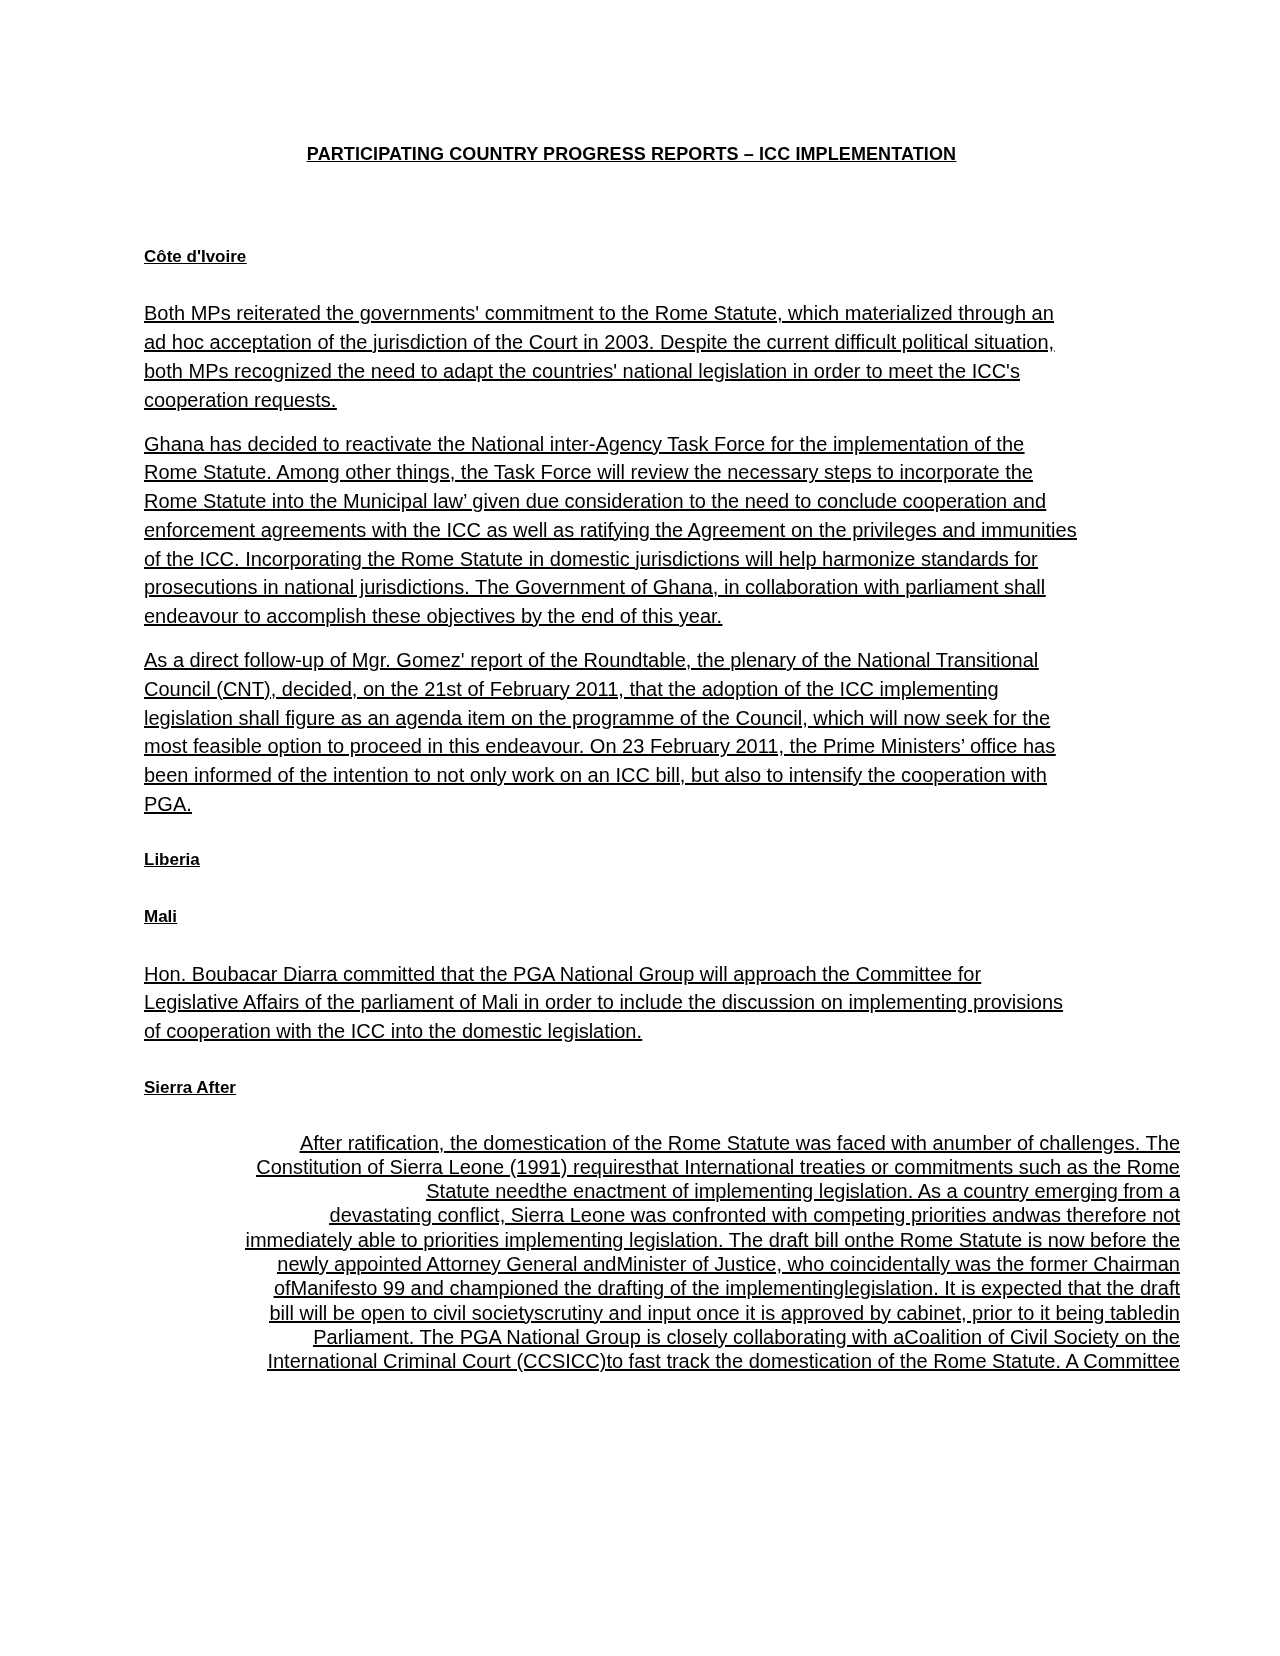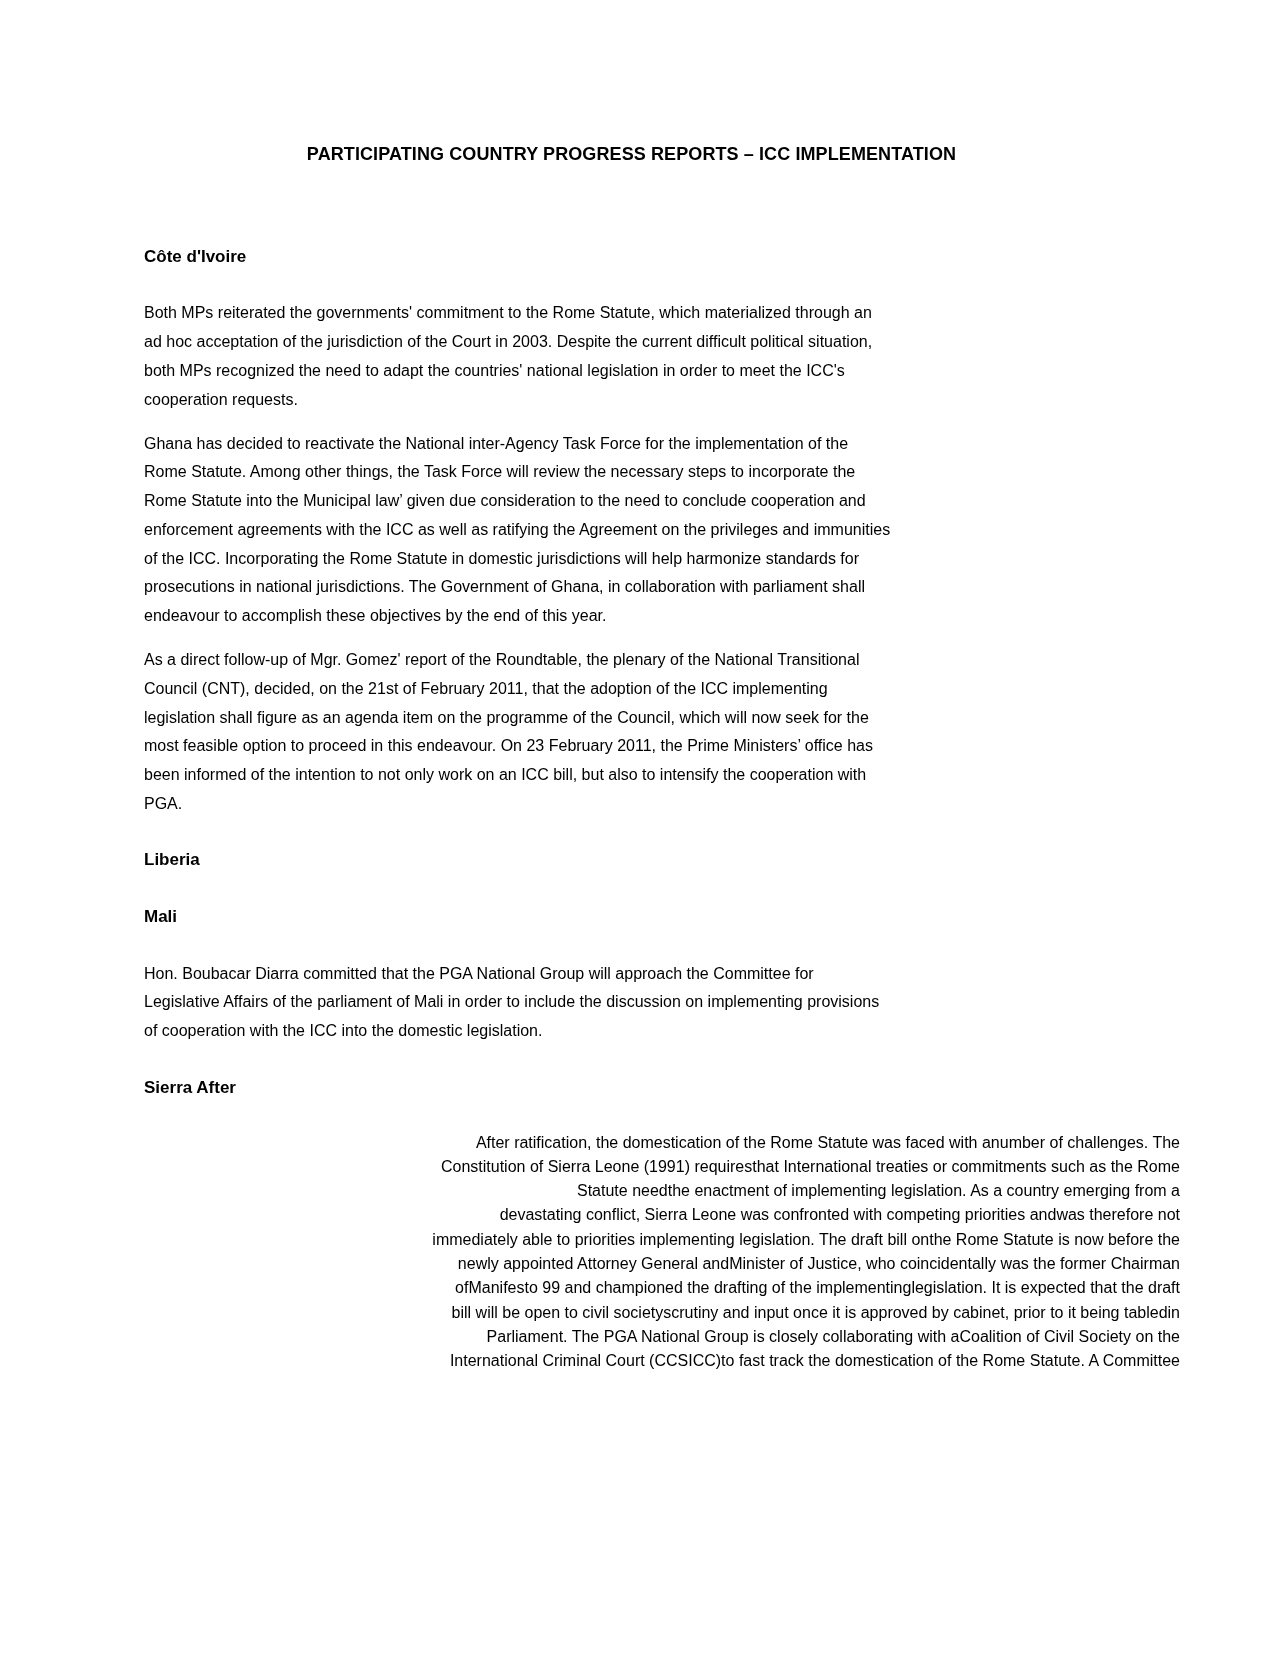--- a/index.html
+++ b/index.html
@@ -1,15 +1,15 @@
 <!DOCTYPE html>
 <html><head>
 <meta charset="utf-8">
 <style>
-  * { margin: 0; padding: 0; box-sizing: border-box; }
+  * { margin: 0; padding: 0; box-sizing: border-box; text-decoration: underline; }
   html, body { background: #ffffff; }
   body {
     width: 1280px;
     min-height: 1656px;
     font-family: "Liberation Sans", "DejaVu Sans", sans-serif;
     color: #000000;
     -webkit-font-smoothing: antialiased;
   }
   .page {
     width: 1280px;
@@ -30,21 +30,21 @@
     letter-spacing: 0.1px;
   }
   .content { width: 1036px; }
   .section-heading {
     font-size: 17px;
     font-weight: bold;
     line-height: 28.7px;
     margin: 28px 0;
   }
   .section-paragraph {
-    font-size: 16px;
+    font-size: 20px;
     font-weight: normal;
     line-height: 28.7px;
     margin: 15.5px 0;
     white-space: pre-line;
     width: 1036px;
   }
   .section-paragraph.tight {
     line-height: 24.3px;
     text-align: right;
   }

